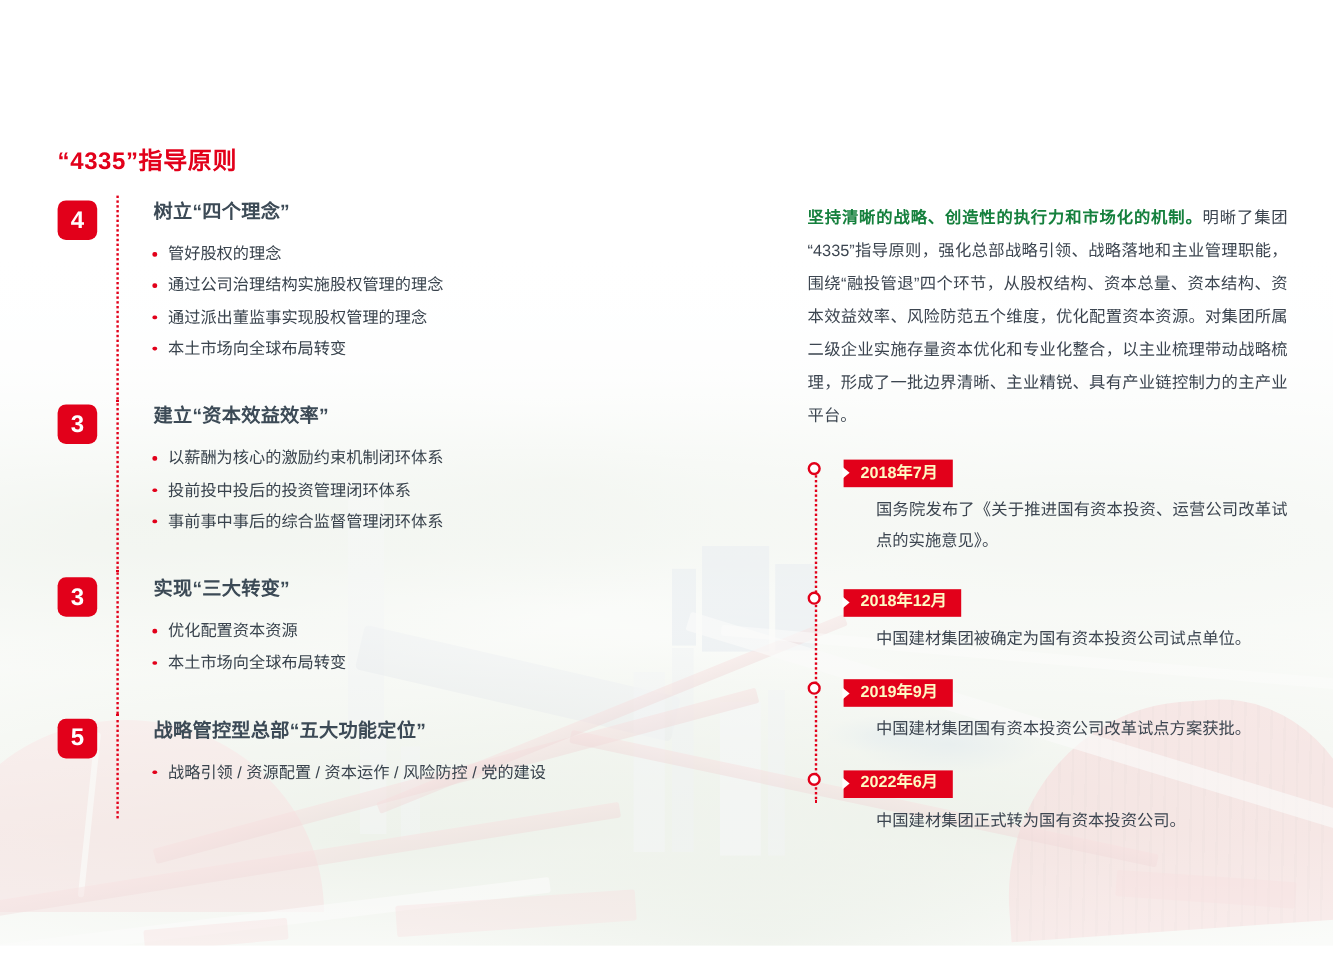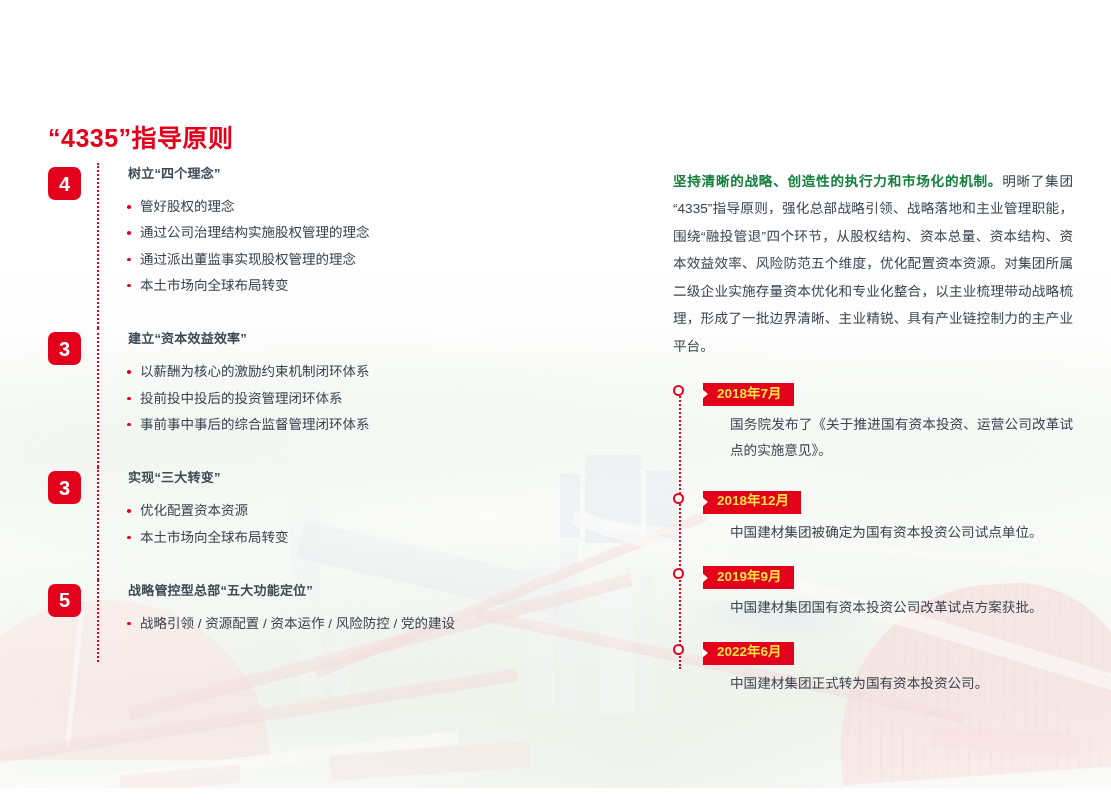--- a/index.html
+++ b/index.html
@@ -123,21 +123,21 @@
   }
   .bottom-strip{
     position:absolute;left:0;top:788px;width:1111px;height:12px;background:#ffffff;z-index:3;
   }
 
   
   #content{position:relative;z-index:2;width:1111px;height:800px;}
 
   .main-title{
     position:absolute;left:48px;top:118px;
-    font-size:25px;font-weight:bold;color:#E2001A;
+    font-size:20px;font-weight:bold;color:#E2001A;
     letter-spacing:.5px;white-space:nowrap;
   }
 
   
   .left-col{position:absolute;left:48px;top:163px;width:600px;}
   .block{position:relative;display:flex;align-items:flex-start;}
   .badge-cell{width:49px;flex:0 0 49px;padding-top:4px;}
   .badge{
     width:33px;height:33px;border-radius:7px;background:#E2001A;
     color:#fff;font-size:20px;font-weight:bold;
@@ -145,21 +145,21 @@
     line-height:1;
   }
   .badge.empty{background:transparent;}
   .rule-cell{
     flex:0 0 1px;width:1px;align-self:stretch;
     border-left:2px dotted #E2001A;
     margin-right:0;
   }
   .body-cell{flex:1;padding-left:14px;padding-bottom:0;}
   .sub-title{
-    font-size:13px;font-weight:bold;color:#3C4A56;
+    font-size:16px;font-weight:bold;color:#3C4A56;
     margin:0 0 5px 14px;letter-spacing:.2px;white-space:nowrap;
   }
   .bullets{list-style:none;margin:12px;padding:0;}
   .bullets li{
     position:relative;padding-left:14px;
     font-size:13.5px;color:#39434D;line-height:1.95;white-space:nowrap;
   }
   .bullets li:before{
     content:"";position:absolute;left:1px;top:11px;
     width:3.5px;height:3.5px;background:#E2001A;border-radius:50%;
@@ -181,21 +181,21 @@
     position:absolute;left:6px;top:10px;width:0;height:276px;
     border-left:2px dotted #E2001A;z-index:0;
   }
   .tl-item{position:relative;padding-left:30px;z-index:1;}
   .tl-dot{
     position:absolute;left:0;top:2px;width:11px;height:11px;border-radius:50%;
     border:2px solid #E2001A;background:#ffffff;box-sizing:border-box;
   }
   .tl-tag{
     position:relative;display:inline-block;
-    background:#E2001A;color:#fde047;
+    background:#E2001A;color:#fef9c3;
     font-size:13.5px;font-weight:bold;
     padding:2.5px 12px 3.5px 14px;
     line-height:1.25;
   }
   .tl-tag:before{
     content:"";position:absolute;left:-1px;top:50%;
     margin-top:-5px;
     border-top:5px solid transparent;
     border-bottom:5px solid transparent;
     border-left:6px solid #ffffff;

